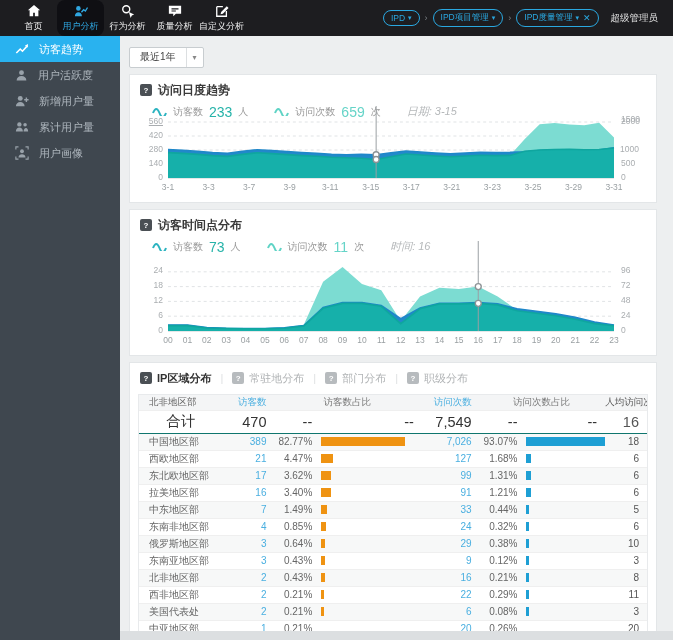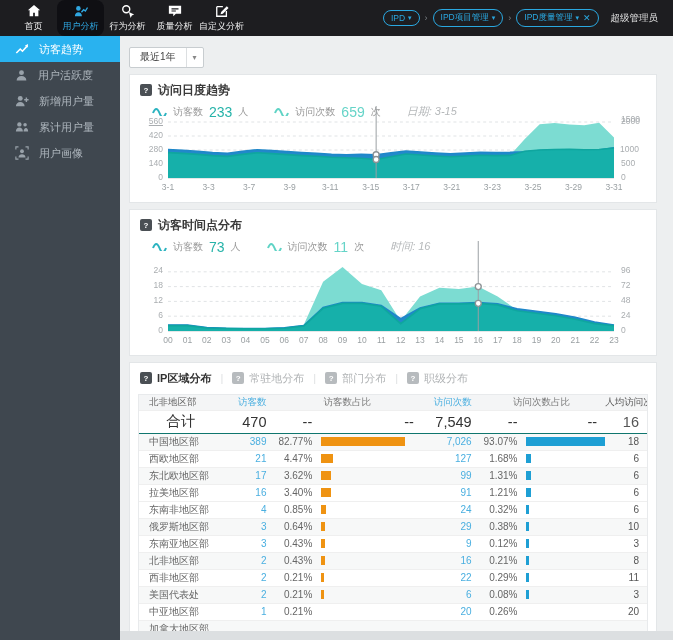--- a/index.html
+++ b/index.html
@@ -464,20 +464,34 @@
           <div class="cell c-bar1">
             <div class="hbar" style="background: rgb(239, 147, 18); width: 9.4px;"></div>
           </div>
           <div class="cell c-num2">91</div>
           <div class="cell c-pct">1.21%</div>
           <div class="cell c-bar2">
             <div class="hbar" style="background: rgb(30, 159, 212); width: 4.2px;"></div>
           </div>
           <div class="cell c-cap">6</div>
         </div>
+        <div class="trow alt">
+          <div class="cell c-region">中东地区部</div>
+          <div class="cell c-num">7</div>
+          <div class="cell c-pct">1.49%</div>
+          <div class="cell c-bar1">
+            <div class="hbar" style="background: rgb(239, 147, 18); width: 5.6px;"></div>
+          </div>
+          <div class="cell c-num2">33</div>
+          <div class="cell c-pct">0.44%</div>
+          <div class="cell c-bar2">
+            <div class="hbar" style="background: rgb(30, 159, 212); width: 2.9px;"></div>
+          </div>
+          <div class="cell c-cap">5</div>
+        </div>
         <div class="trow">
           <div class="cell c-region">东南非地区部</div>
           <div class="cell c-num">4</div>
           <div class="cell c-pct">0.85%</div>
           <div class="cell c-bar1">
             <div class="hbar" style="background: rgb(239, 147, 18); width: 4.3px;"></div>
           </div>
           <div class="cell c-num2">24</div>
           <div class="cell c-pct">0.32%</div>
           <div class="cell c-bar2">

